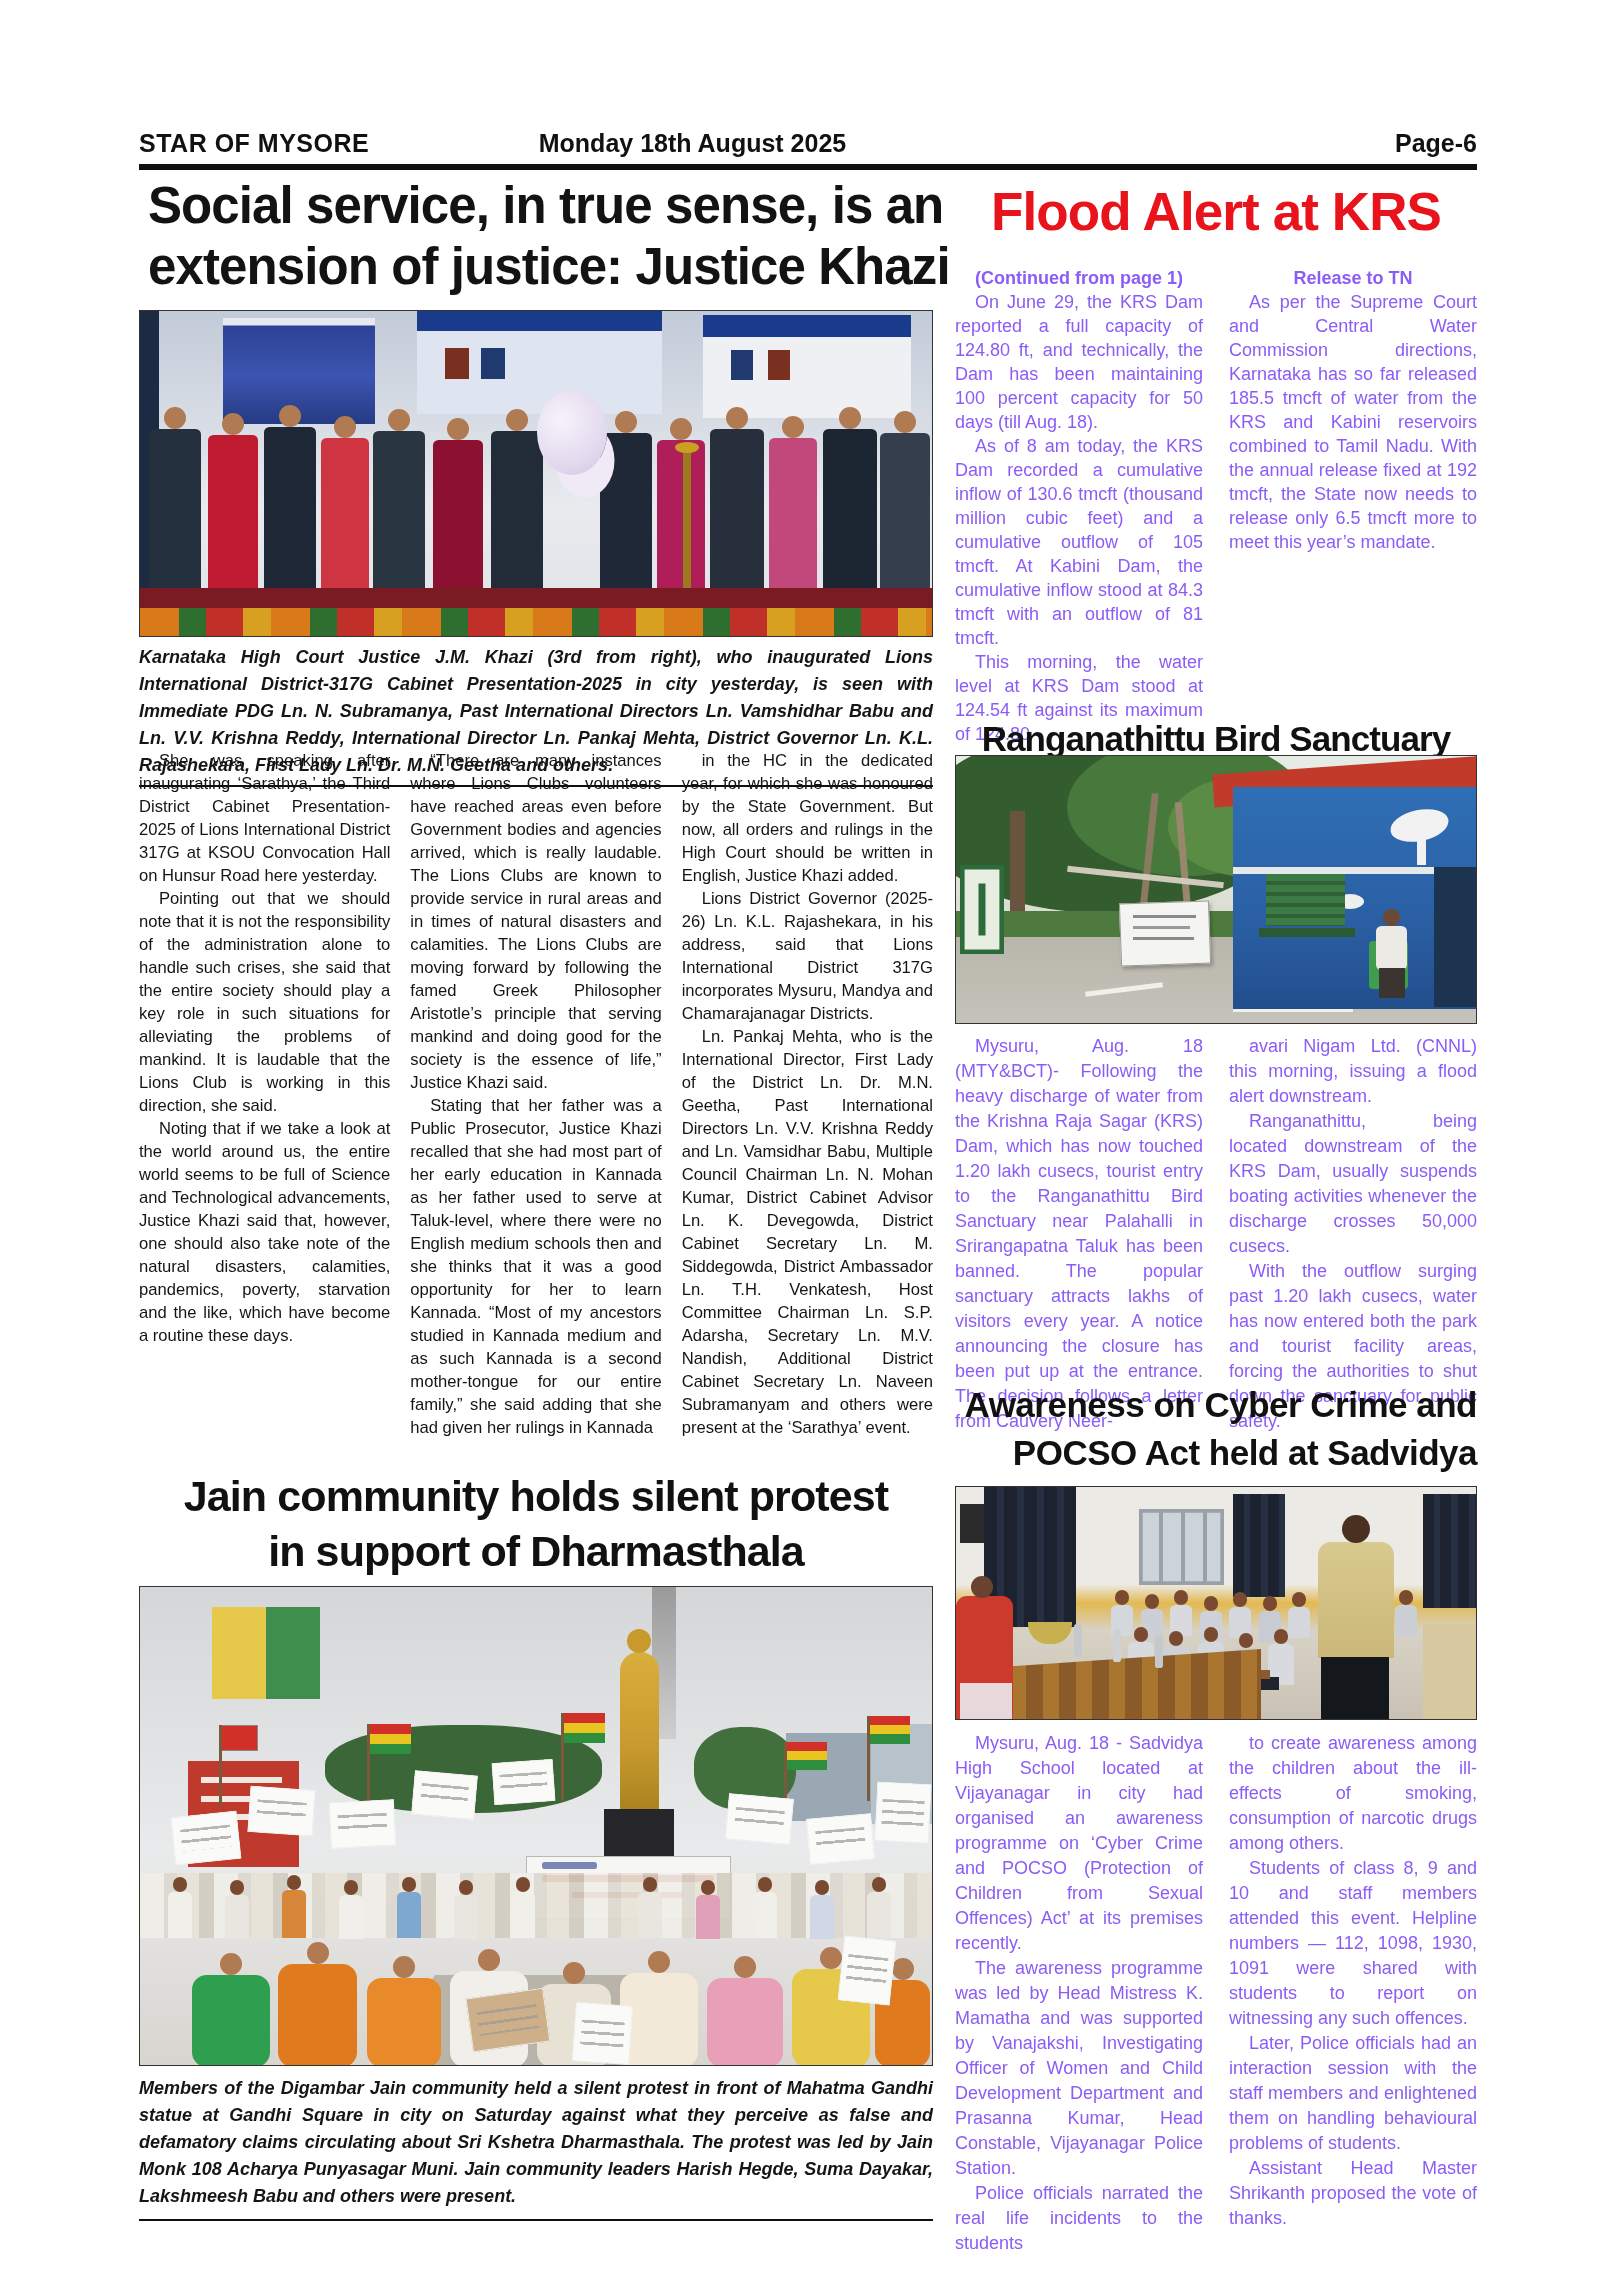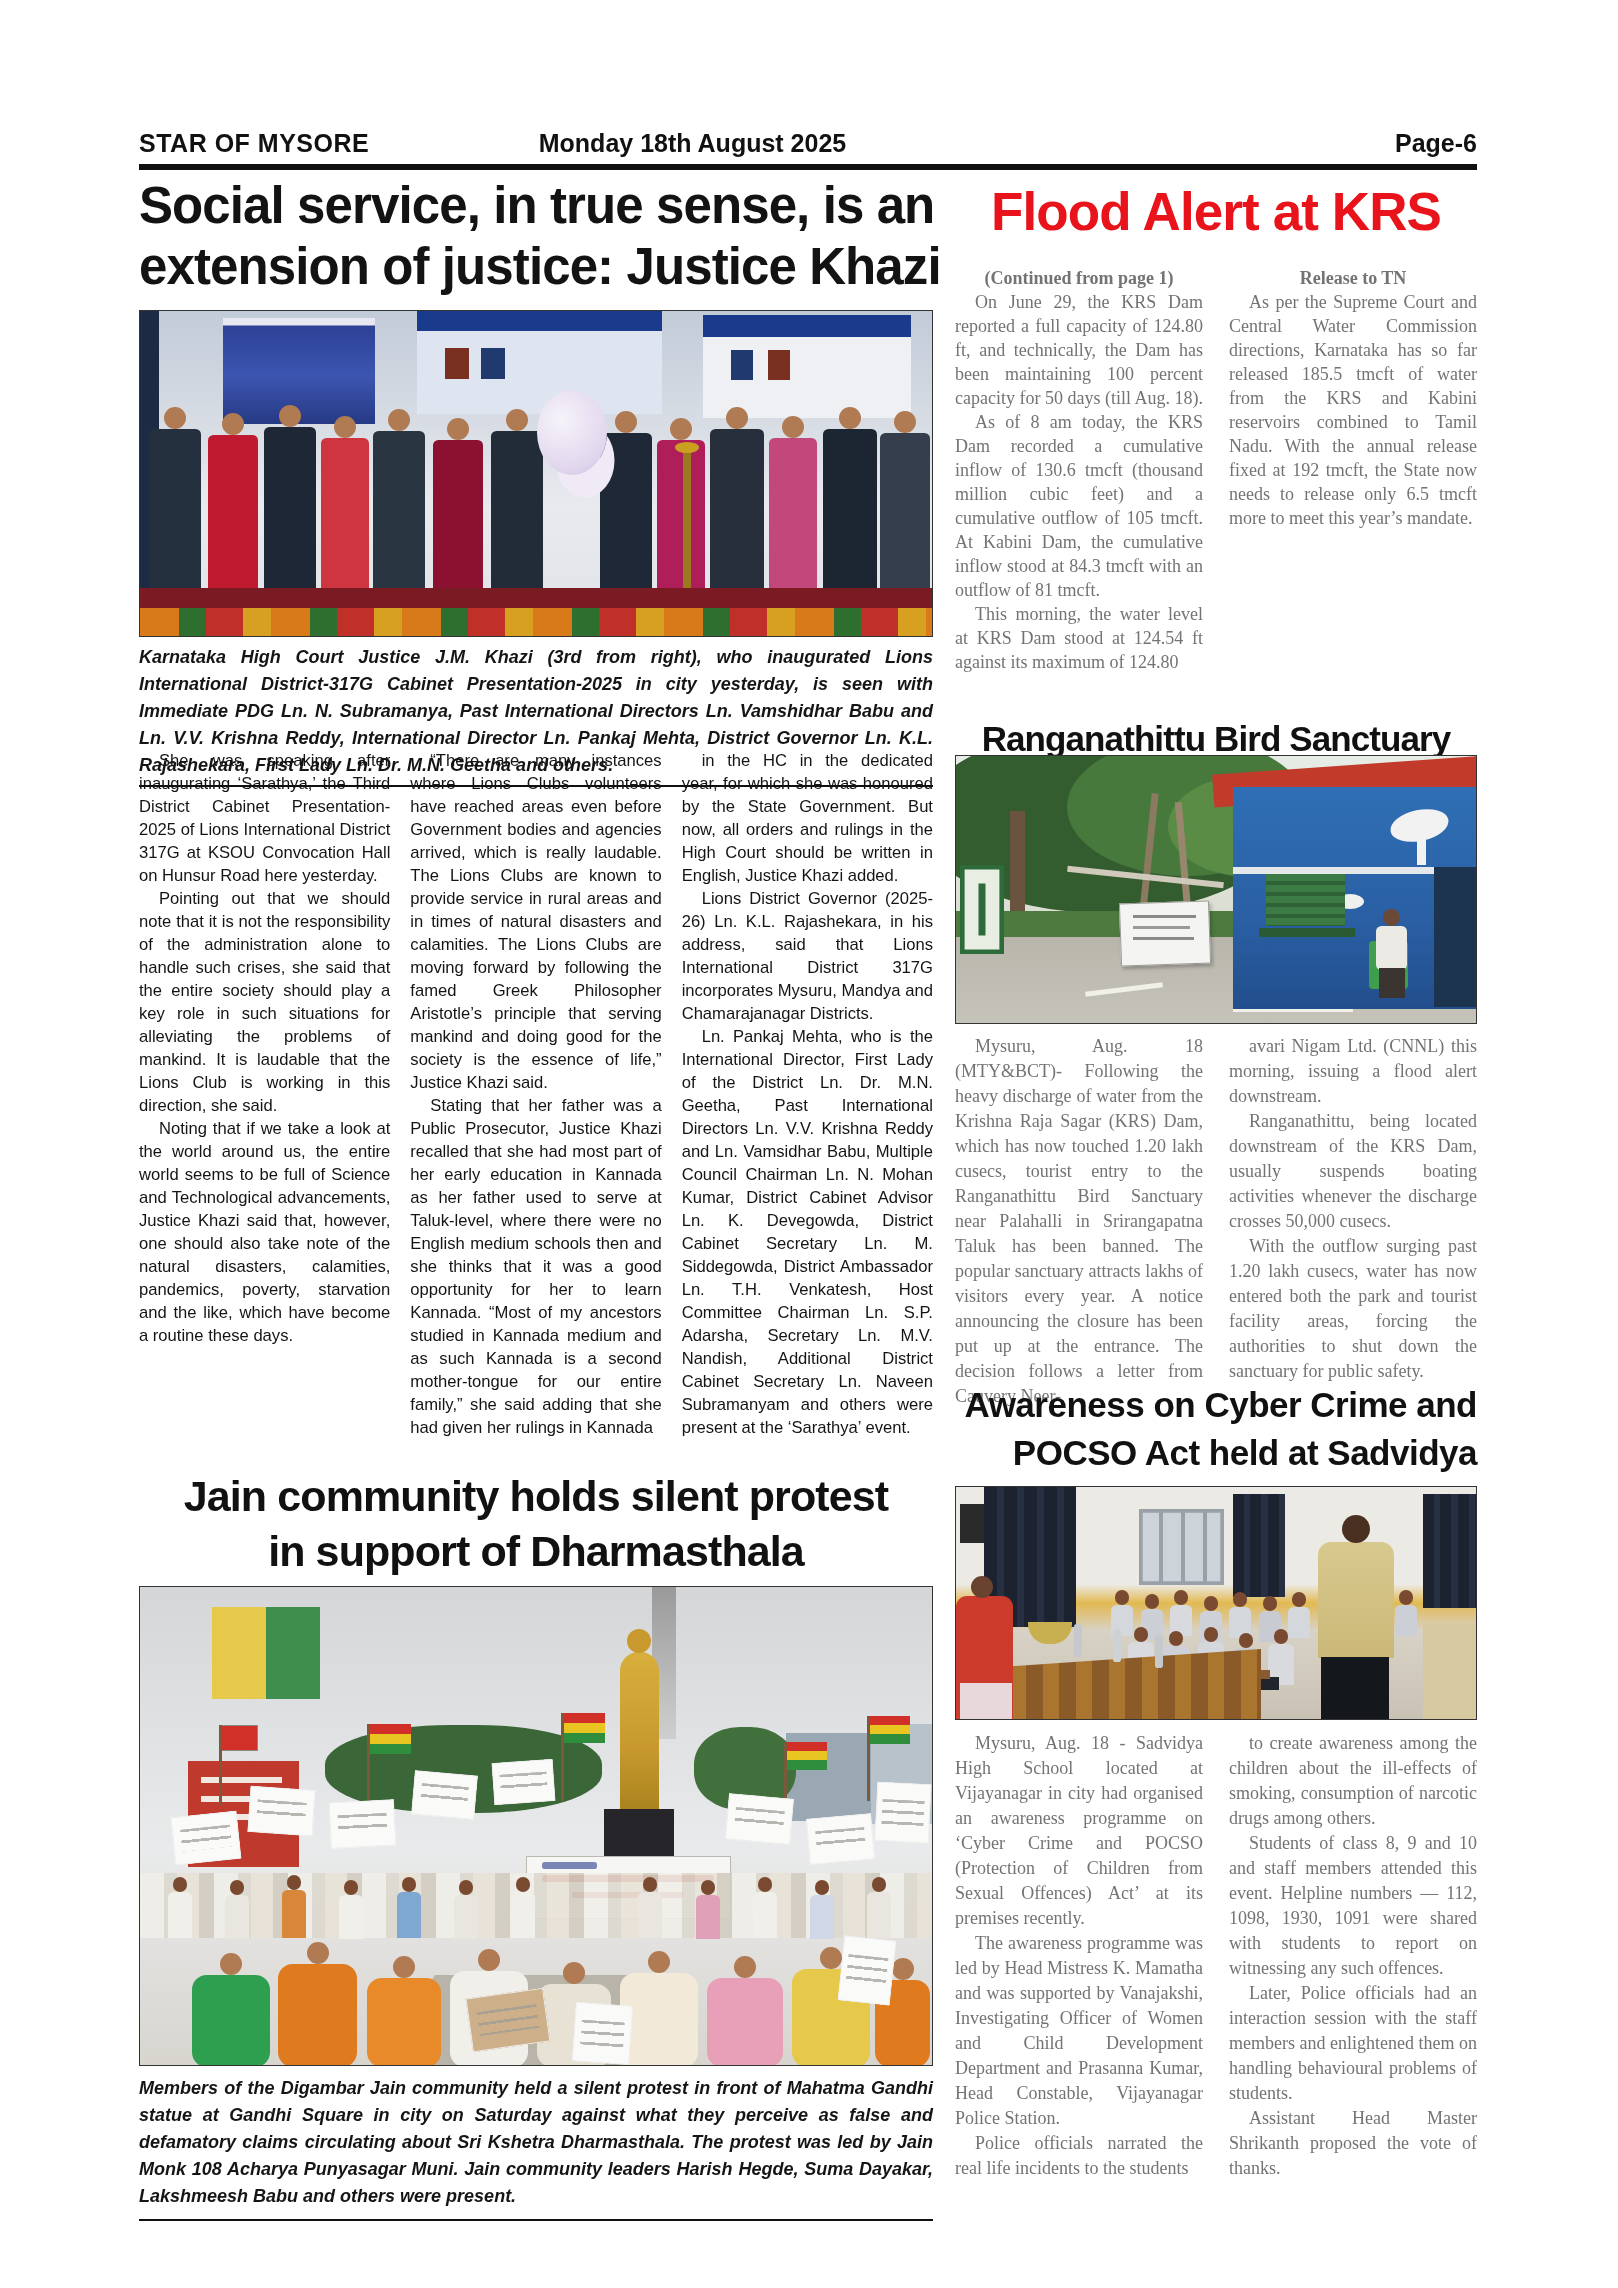--- a/index.html
+++ b/index.html
@@ -7,34 +7,34 @@
   .page { position:relative; width:1619px; height:2289px; background:#ffffff; margin:0 auto; overflow:hidden; color:#111; }
   .abs { position:absolute; }
 
   
   .hdr-paper { left:139px; top:129px; width:388px; font-size:25px; font-weight:bold; letter-spacing:0.5px; }
   .hdr-date  { left:517px; top:129px; width:351px; font-size:25px; font-weight:bold; text-align:center; }
   .hdr-page  { left:1311px; top:129px; width:166px; font-size:25px; font-weight:bold; text-align:right; }
   .hdr-rule  { left:139px; top:164px; width:1338px; height:5.5px; background:#101010; }
 
   
-  .h-main { left:139px; top:175px; width:803px; font-size:51px; line-height:61px; font-weight:bold; letter-spacing:-0.9px; color:#131313; }
+  .h-main { left:148px; top:175px; width:803px; font-size:51px; line-height:61px; font-weight:bold; letter-spacing:-0.9px; color:#131313; }
   .h-flood { left:955px; top:183px; width:522px; font-size:53px; line-height:57px; font-weight:bold; letter-spacing:-0.9px; color:#e8131b; text-align:center; }
   .h-tour { left:955px; top:679px; width:522px; font-size:35px; line-height:40px; font-weight:bold; letter-spacing:-0.9px; text-align:center; }
   .h-cyber { left:955px; top:1381px; width:522px; font-size:35px; line-height:48px; font-weight:bold; letter-spacing:-0.5px; text-align:right; }
   .h-jain { left:139px; top:1469px; width:794px; font-size:43px; line-height:55px; font-weight:bold; letter-spacing:-0.9px; text-align:center; }
 
   
   .cols { display:flex; }
   .jcols { left:139px; top:749px; width:794px; gap:20px; }
   .jcols .col { flex:1; }
   .jcols p { font-size:16.6px; line-height:23px; text-align:justify; text-indent:20px; color:#141414; }
   .rcols { width:522px; gap:26px; }
   .rcols .col { flex:1; }
-  .rcols p { font-size:18px; line-height:25px; text-align:justify; text-indent:20px; color:#737373;font-family:Liberation Serif, serif; }
+  .rcols p { font-size:18px; line-height:25px; text-align:justify; text-indent:20px; color:#8b5cf6; }
   .flood-cols { left:955px; top:266px; }
   .flood-cols p { line-height:24px; }
   .tour-cols  { left:955px; top:1034px; }
   .sad-cols   { left:955px; top:1731px; }
   .centerbold { font-weight:bold; text-align:center !important; text-indent:0 !important; }
 
   
   .cap { font-size:18px; line-height:27px; font-weight:bold; font-style:italic; text-align:justify; color:#151515; }
   .cap1 { left:139px; top:644px; width:794px; border-bottom:2.8px solid #101010; padding-bottom:5.5px; }
   .cap4 { left:139px; top:2075px; width:794px; border-bottom:2.8px solid #101010; padding-bottom:9.2px; }

